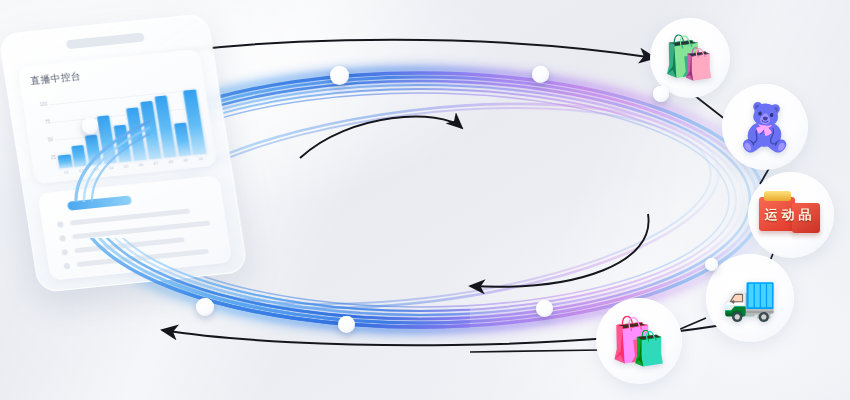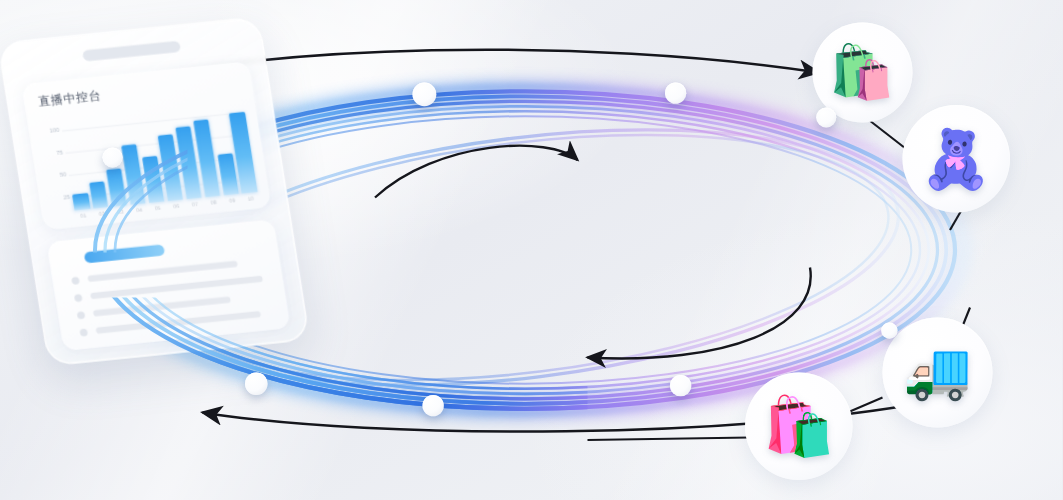--- a/index.html
+++ b/index.html
@@ -291,20 +291,36 @@
   <div class="node" style="left:196px; top:298px; width:18px; height:18px;"></div>
 
   <div class="bubble" style="left:650px; top:18px; width:80px; height:80px;">
     <span class="emoji" style="font-size:42px; filter:hue-rotate(-18deg) saturate(.85) brightness(1.06) drop-shadow(0 2px 3px rgba(60,80,120,.22));">🛍️</span>
   </div>
 
   <div class="bubble" style="left:722px; top:84px; width:86px; height:86px;">
     <span class="emoji" style="font-size:46px; filter:hue-rotate(225deg) saturate(1.5) brightness(1.12) drop-shadow(0 2px 3px rgba(60,80,120,.22));">🧸</span>
   </div>
 
+  <div class="bubble" style="left:748px; top:172px; width:86px; height:86px;">
+    <div style="position:relative; width:64px; height:56px;">
+
+      <div style="position:absolute; left:0; top:10px; width:36px; height:34px; border-radius:3px;
+                  background:linear-gradient(150deg,#f96a56,#e0392a); box-shadow:0 3px 5px rgba(120,40,30,.28);"></div>
+
+      <div style="position:absolute; left:5px; top:4px; width:27px; height:10px; border-radius:3px;
+                  background:linear-gradient(180deg,#ffe27a,#e8a82c);"></div>
+
+      <div style="position:absolute; left:33px; top:16px; width:28px; height:30px; border-radius:3px;
+                  background:linear-gradient(150deg,#f4604c,#cc3023); box-shadow:0 3px 5px rgba(120,40,30,.28);"></div>
+      <span style="position:absolute; left:2px; top:19px; width:58px; text-align:center;
+                   font-size:13px; font-weight:700; color:#fff7e2; letter-spacing:4px;
+                   text-shadow:0 1px 1px rgba(140,40,25,.8);">运动品</span>
+    </div>
+  </div>
 
   <div class="bubble" style="left:706px; top:254px; width:88px; height:88px;">
     <span class="emoji" style="font-size:44px; filter:hue-rotate(172deg) saturate(1.45) brightness(1.05) drop-shadow(0 2px 3px rgba(60,80,120,.22));">🚚</span>
   </div>
 
   <div class="bubble" style="left:596px; top:298px; width:86px; height:86px;">
     <span class="emoji" style="font-size:46px; filter:hue-rotate(168deg) saturate(1.7) brightness(1.0) drop-shadow(0 2px 3px rgba(60,80,120,.22));">🛍️</span>
   </div>
 
 

